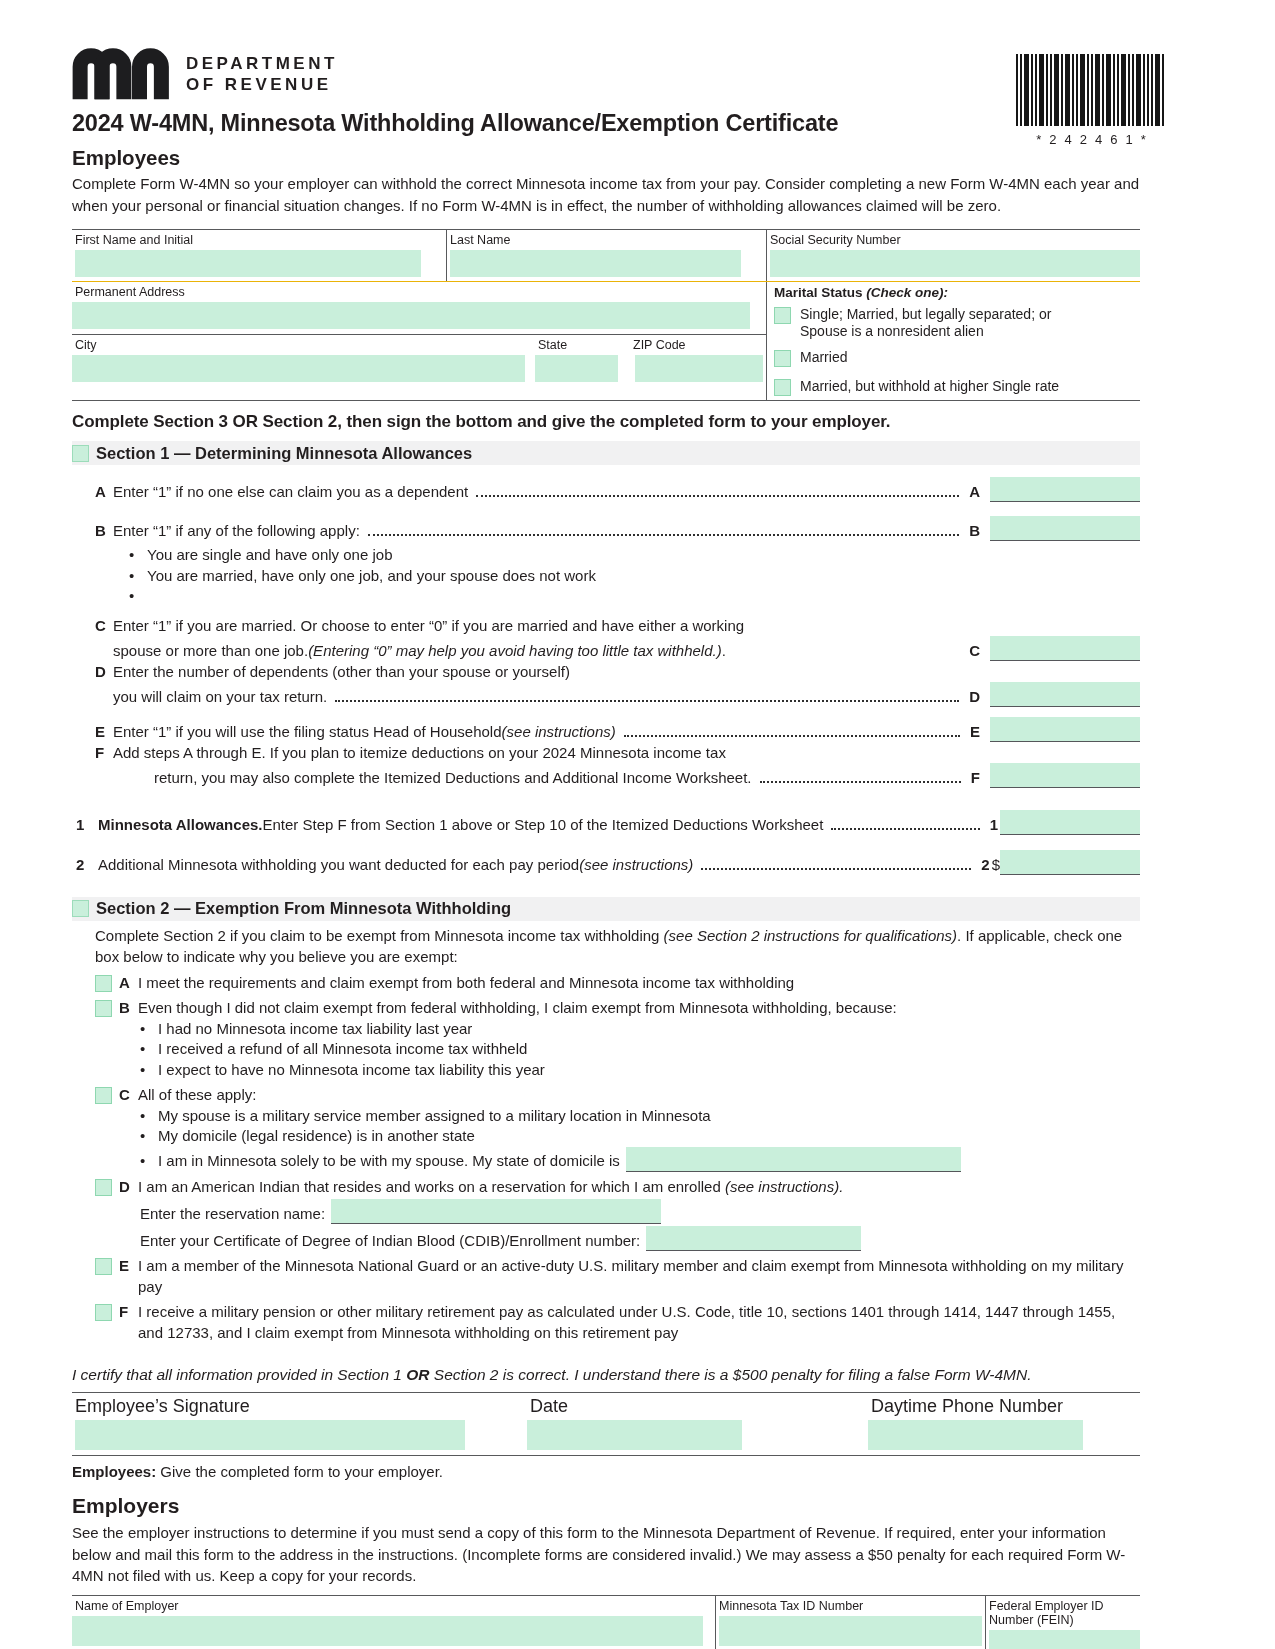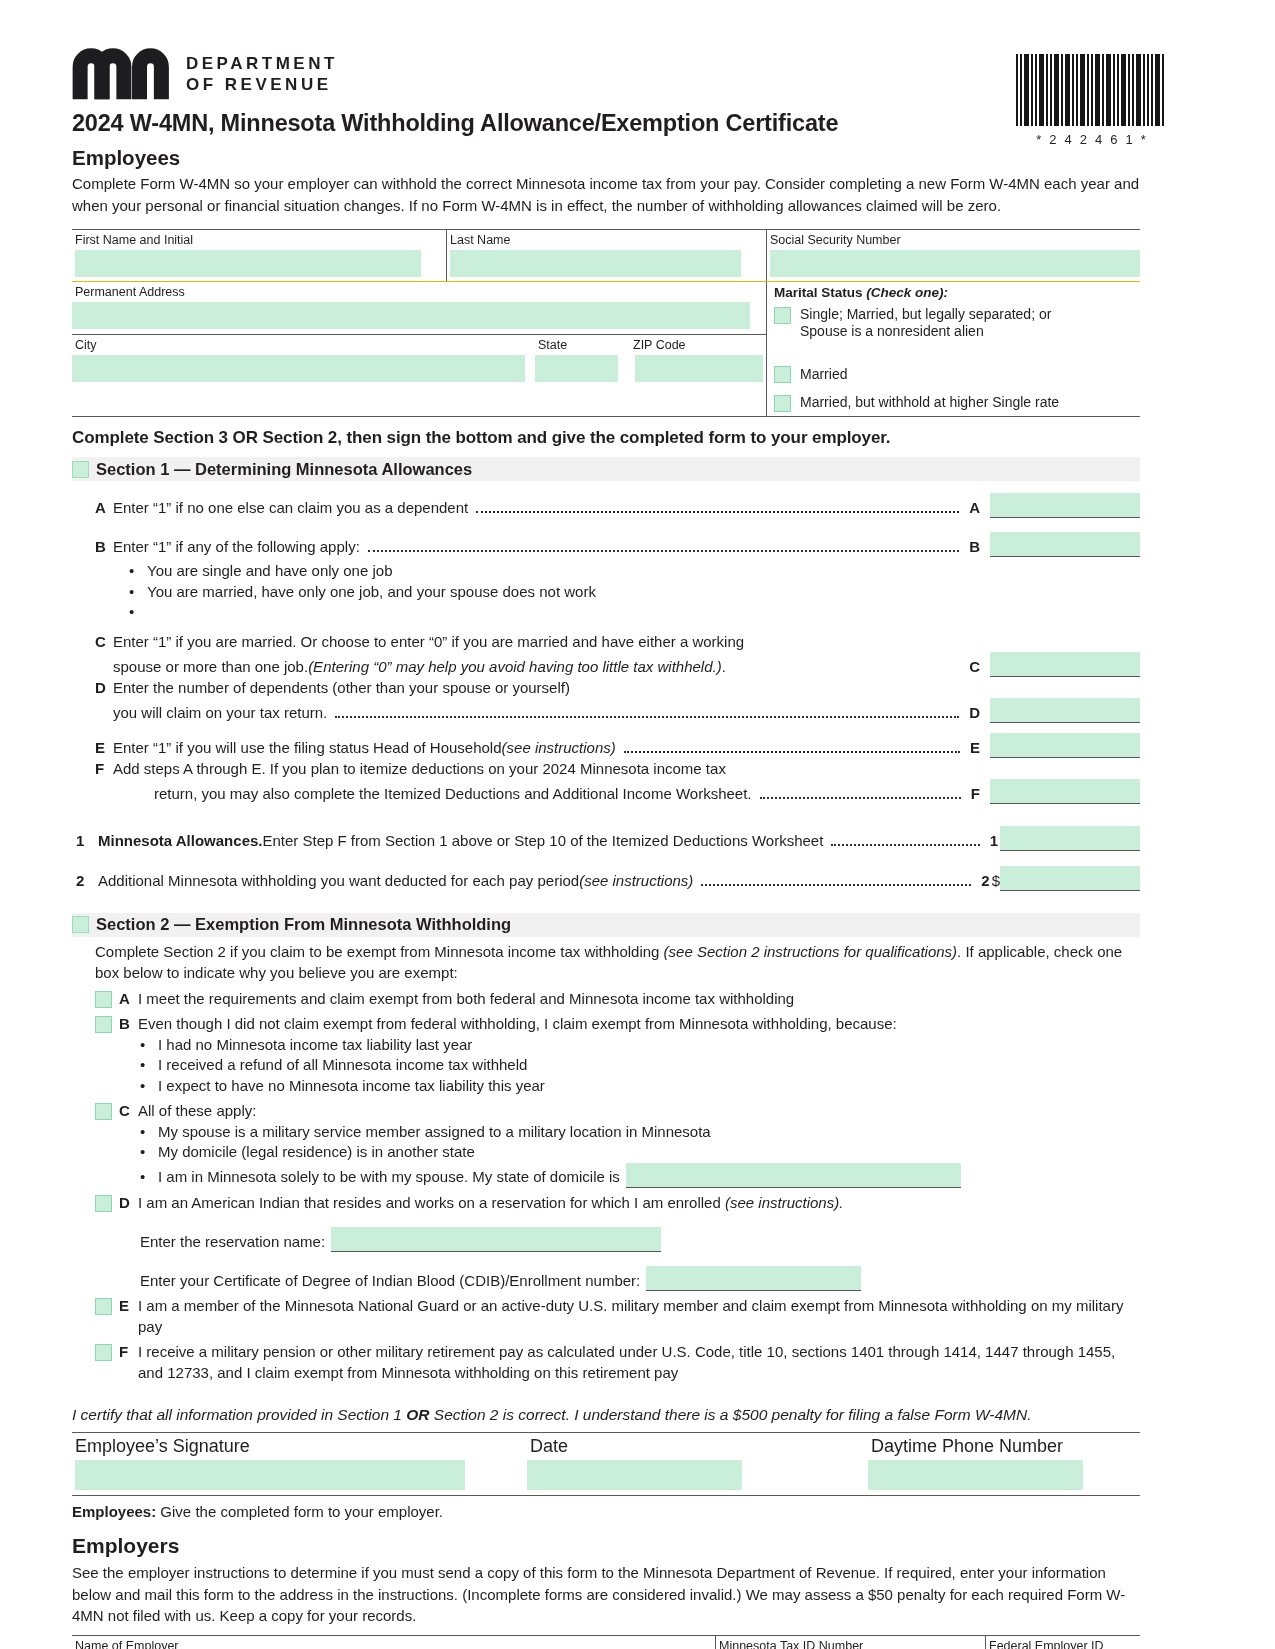--- a/index.html
+++ b/index.html
@@ -40,21 +40,21 @@
   .cc-city { flex: 1; }
   .cc-city .f { margin: 1px 10px 5px 0; }
   .cc-state { width: 95px; }
   .cc-state .f { margin: 1px 12px 5px 0; }
   .cc-zip { width: 136px; }
   .cc-zip .f { margin: 1px 3px 5px 5px; }
   .idmarital { flex: 1; border-left: 1px solid #58595b; padding: 3px 0 4px 7px; }
   .marital-head { font-size: 13.5px; }
   .mopt { display: flex; align-items: flex-start; margin-top: 6px; font-size: 14px; line-height: 17px; }
   .mcb { width: 17px; height: 17px; flex: none; background: #c9efdb; border: 1px solid #8ed7b0; margin-right: 9px; margin-top: 1px; }
-  .mopt2 { margin-top: 25px; align-items: center; } .mopt3 { margin-top: 11px; }
+  .mopt2 { margin-top: 9px; } .mopt3 { margin-top: 11px; }
 
   
   .big-instruction { font-size: 17px; font-weight: bold; margin-top: 11px; letter-spacing: -0.1px; }
   .secbar { margin-top: 9px; width: 1068px; background: #f1f1f2; display: flex; align-items: center; height: 24px; }
   .secbar-sq { width: 17px; height: 17px; background: #c9efdb; border: 1px solid #9cdcba; margin-right: 7px; flex: none; }
   .secbar-title { font-size: 16.5px; font-weight: bold; }
 
   .s1 { font-size: 15px; width: 1068px; }
   .s1line { display: flex; align-items: flex-end; line-height: 21px; }
   .s1letter { font-weight: bold; margin-left: 23px; width: 18px; flex: none; }
@@ -79,21 +79,21 @@
   .s2item { display: flex; align-items: flex-start; line-height: 20.5px; margin-top: 5px; }
   .s2cb { width: 17px; height: 17px; flex: none; background: #c9efdb; border: 1px solid #8ed7b0; margin-left: 23px; margin-top: 2px; }
   .s2letter { font-weight: bold; margin-left: 7px; width: 19px; flex: none; }
   .s2text { flex: 1; }
   .s2bul { display: flex; line-height: 20.5px; }
   .s2bul .dot { width: 18px; flex: none; margin-left: 68px; }
   .ifield { height: 25px; background: #c9efdb; border-bottom: 1.5px solid #55565a; align-self: flex-end; flex: none; }
   .dom-field { width: 335px; margin-left: 6px; }
   .resv-field { width: 330px; margin-left: 6px; }
   .cdib-field { width: 215px; margin-left: 6px; }
-  .s2subline { display: flex; align-items: flex-end; line-height: 21px; padding-left: 68px; margin-top: 14px; }
+  .s2subline { display: flex; align-items: flex-end; line-height: 21px; padding-left: 68px; margin-top: 2px; }
 
   .cert { font-size: 15.5px; font-style: italic; margin-top: 21px; line-height: 21px; }
   .cert .bold { font-weight: bold; }
 
   
   .sigtable { margin-top: 7px; width: 1068px; border-top: 1.5px solid #58595b; border-bottom: 1.5px solid #58595b; display: flex; font-size: 18px; }
   .sg-sig { width: 455px; } .sg-date { width: 341px; } .sg-phone { flex: 1; }
   .sigf { background: #c9efdb; height: 30px; }
   .sg-sig .sigf { margin: 1px 62px 5px 3px; }
   .sg-date .sigf { margin: 1px 126px 5px 0; }

